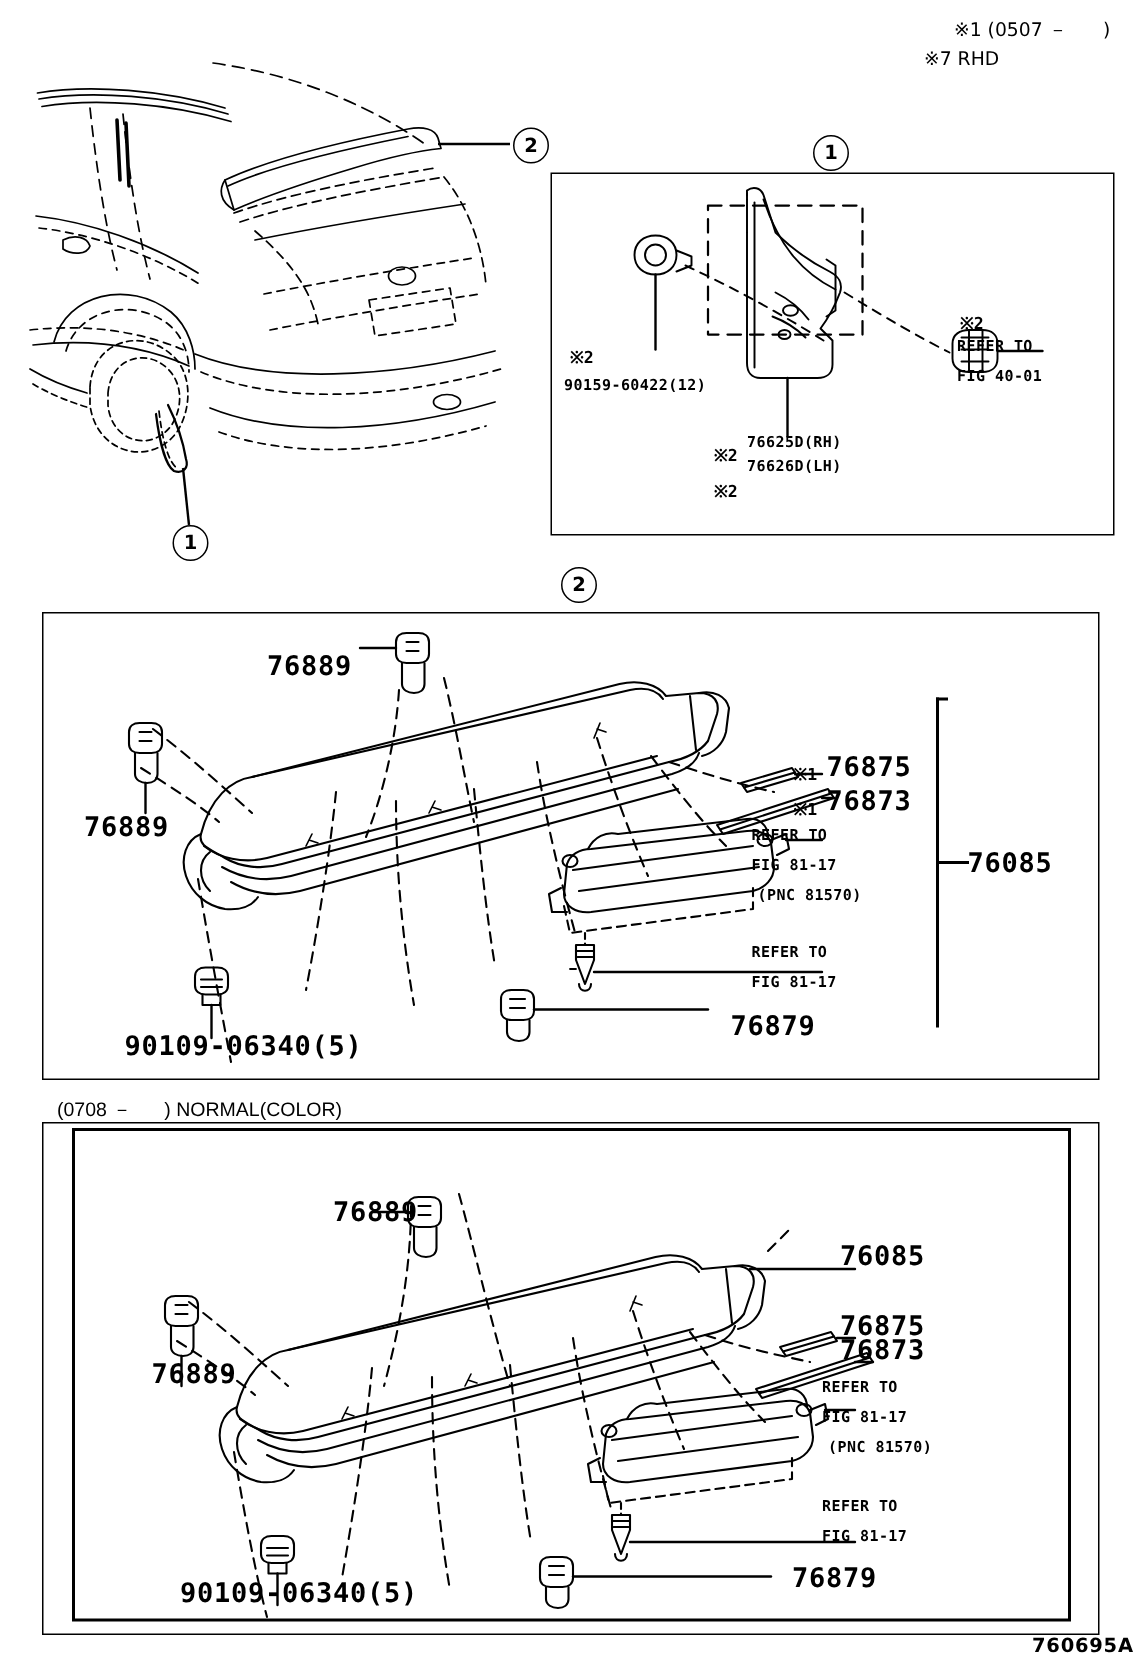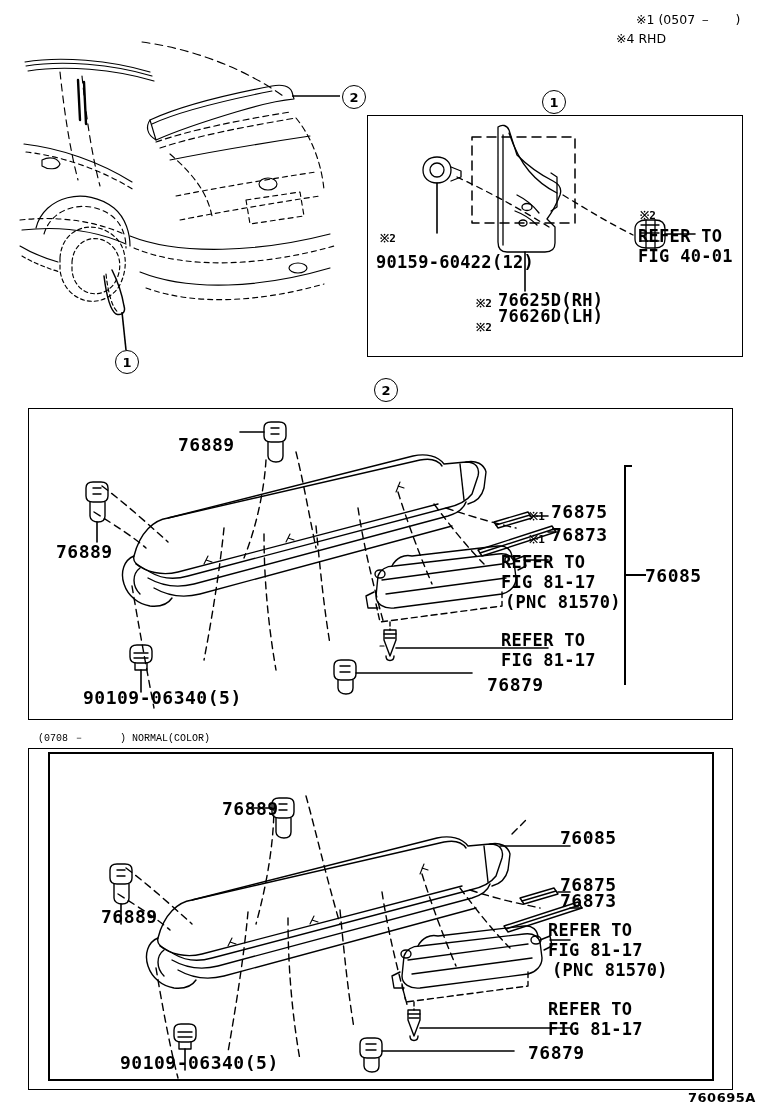--- a/index.html
+++ b/index.html
@@ -3,41 +3,41 @@
 <meta charset="utf-8">
 <style>
   html,body{margin:0;padding:0;background:#ffffff;}
   body{width:760px;height:1112px;position:relative;overflow:hidden;
        font-family:"DejaVu Sans Mono","Liberation Mono",monospace;color:#000;}
   .lbl{position:absolute;font-weight:bold;white-space:pre;color:#000;
        font-family:"DejaVu Sans Mono","Liberation Mono",monospace;}
   .note{position:absolute;white-space:pre;font-size:12.5px;color:#000;
         font-family:"DejaVu Sans","Liberation Sans",sans-serif;}
   .big{font-size:18px;letter-spacing:0.5px;}
-  .med{font-size:17px;letter-spacing:0.3px;}
+  .med{font-size:10px;letter-spacing:0.3px;}
   .sml{font-size:11px;}
   .panel{position:absolute;border:1.6px solid #000;background:transparent;}
   .circ{position:absolute;width:22px;height:22px;border:1.7px solid #000;
         border-radius:50%;display:flex;align-items:center;justify-content:center;
         font-size:13px;font-weight:bold;background:#fff;
         font-family:"DejaVu Sans","Liberation Sans",sans-serif;}
   .ln{position:absolute;background:#000;}
   .hline{height:1.6px;}
   .vline{width:1.6px;}
   svg{display:block;position:absolute;overflow:visible;}
   .figcode{position:absolute;font-size:13px;font-weight:bold;letter-spacing:0.5px;
            font-family:"DejaVu Sans","Liberation Sans",sans-serif;}
-  .subhdr{position:absolute;font-size:10px;white-space:pre;
-          font-family:Liberation Mono, monospace;}
+  .subhdr{position:absolute;font-size:13px;white-space:pre;
+          font-family:Liberation Sans, sans-serif;}
 </style>
 </head>
 <body>
 
 <div class="note" style="left:616px;top:12px;margin-left:20px;">※1 (0507 －      )</div>
-<div class="note" style="left:616px;top:31px;">※4 RHD</div>
+<div class="note" style="left:616px;top:31px;">※7 RHD</div>
 
 <svg style="left:0px;top:20px;" width="380" height="360" viewBox="0 0 380 360">
   <g fill="none" stroke="#000" stroke-width="1.15" stroke-linecap="round" stroke-linejoin="round">
 
     <path d="M25 42 C60 36 110 40 150 52"></path>
     <path d="M26 46 C62 40 112 44 152 56"></path>
     <path d="M28 51 C64 45 114 49 154 61"></path>
 
     <path d="M142 22 C200 30 250 52 286 78" stroke-dasharray="8 5"></path>
 

